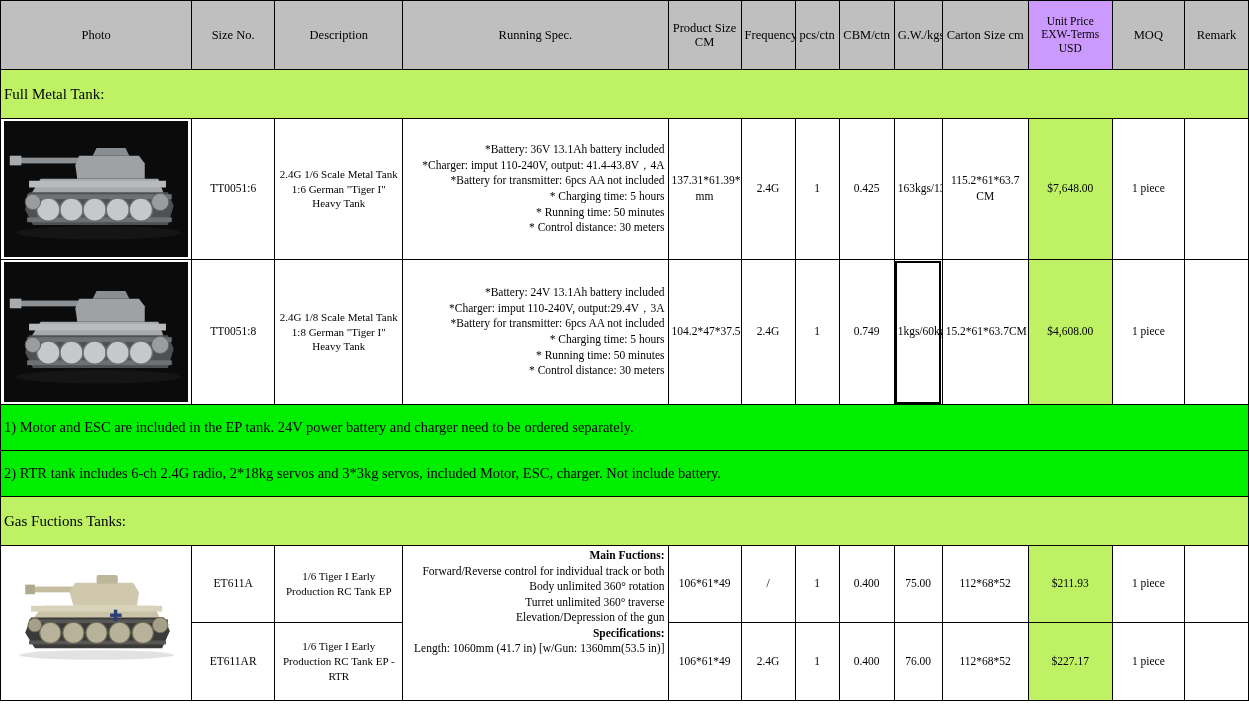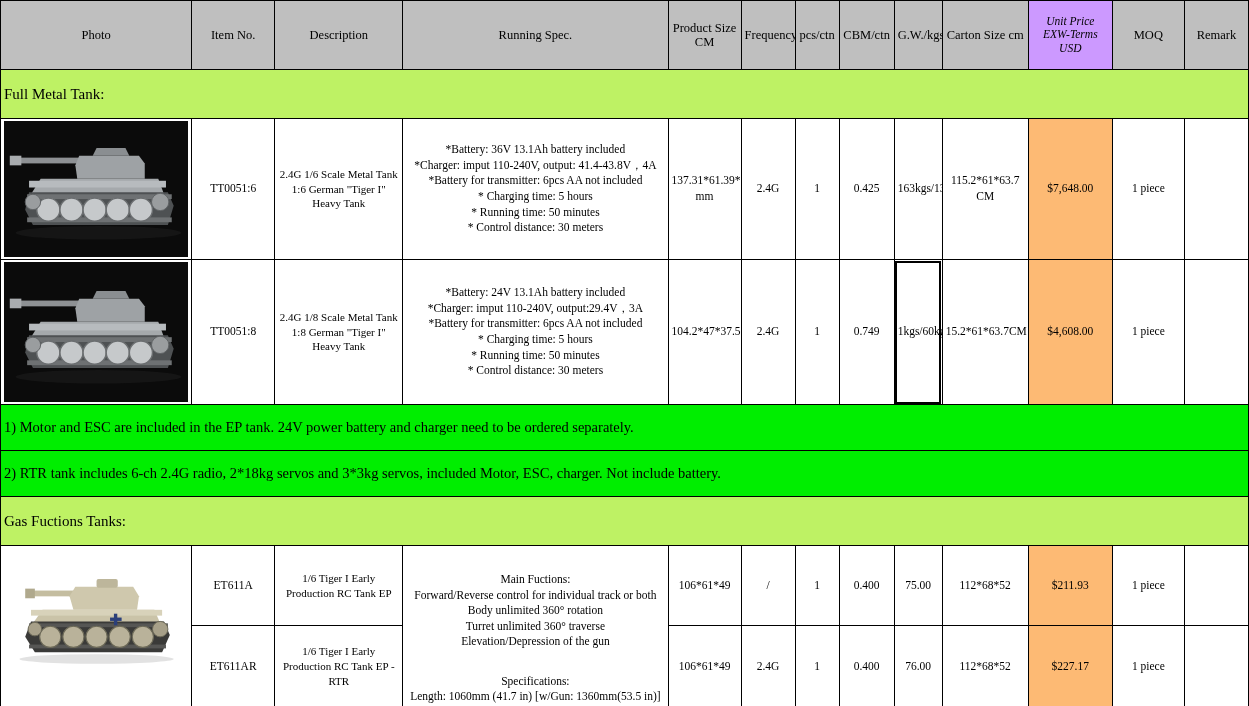--- a/index.html
+++ b/index.html
@@ -35,21 +35,20 @@
     background: #bfbfbf;
     text-align: center;
     font-family: "Liberation Serif", serif;
     font-size: 12.5px;
     height: 64px;
     line-height: 1.15;
   }
   .hdr td.price {
     background: #cc99ff;
     font-size: 11.5px;
-    font-style: italic;
   }
   
   .section td {
     background: #bef264;
     font-weight: bold;
     font-size: 15px;
     height: 44px;
     padding-left: 6px;
     text-align: left;
   }
@@ -62,46 +61,46 @@
     text-align: left;
     color: #000;
   }
   
   .data td {
     font-size: 11.5px;
     text-align: center;
     line-height: 1.35;
   }
   td.spec {
-    text-align: center;
+    text-align: right;
     font-size: 11.5px;
     line-height: 1.35;
     padding-left: 5px;
   }
   td.desc {
     text-align: center;
     font-size: 11px;
     line-height: 1.35;
     padding-left: 5px;
   }
   td.pricecell {
-    background: #fdba74;
+    background: #bef264;
     font-size: 11.5px;
   }
   td.photo {
     padding: 0;
     background: #ffffff;
     text-align: center;
   }
   td.boxed {
     outline: 2px solid #000;
     outline-offset: -3px;
   }
   .spec-line { display: block; white-space: pre-wrap; }
-  .bold { font-weight: normal; margin-top: 24px; }
+  .bold { font-weight: bold; }
 
   
   .tank-art {
     width: 100%;
     height: 100%;
     display: block;
   }
   .photo-wrap {
     width: 100%;
     height: 100%;
@@ -128,21 +127,21 @@
     <col style="width:48px">
     <col style="width:86px">
     <col style="width:84px">
     <col style="width:72px">
     <col style="width:64px">
   </colgroup>
 
   <tbody>
         <tr class="hdr">
     <td>Photo</td>
-    <td>Item No.</td>
+    <td>Size No.</td>
     <td>Description</td>
     <td>Running Spec.</td>
     <td>Product Size CM</td>
     <td>Frequency</td>
     <td>pcs/ctn</td>
     <td>CBM/ctn</td>
     <td>G.W./kgs</td>
     <td>Carton Size cm</td>
     <td class="price">
       <span>Unit Price</span><br>

